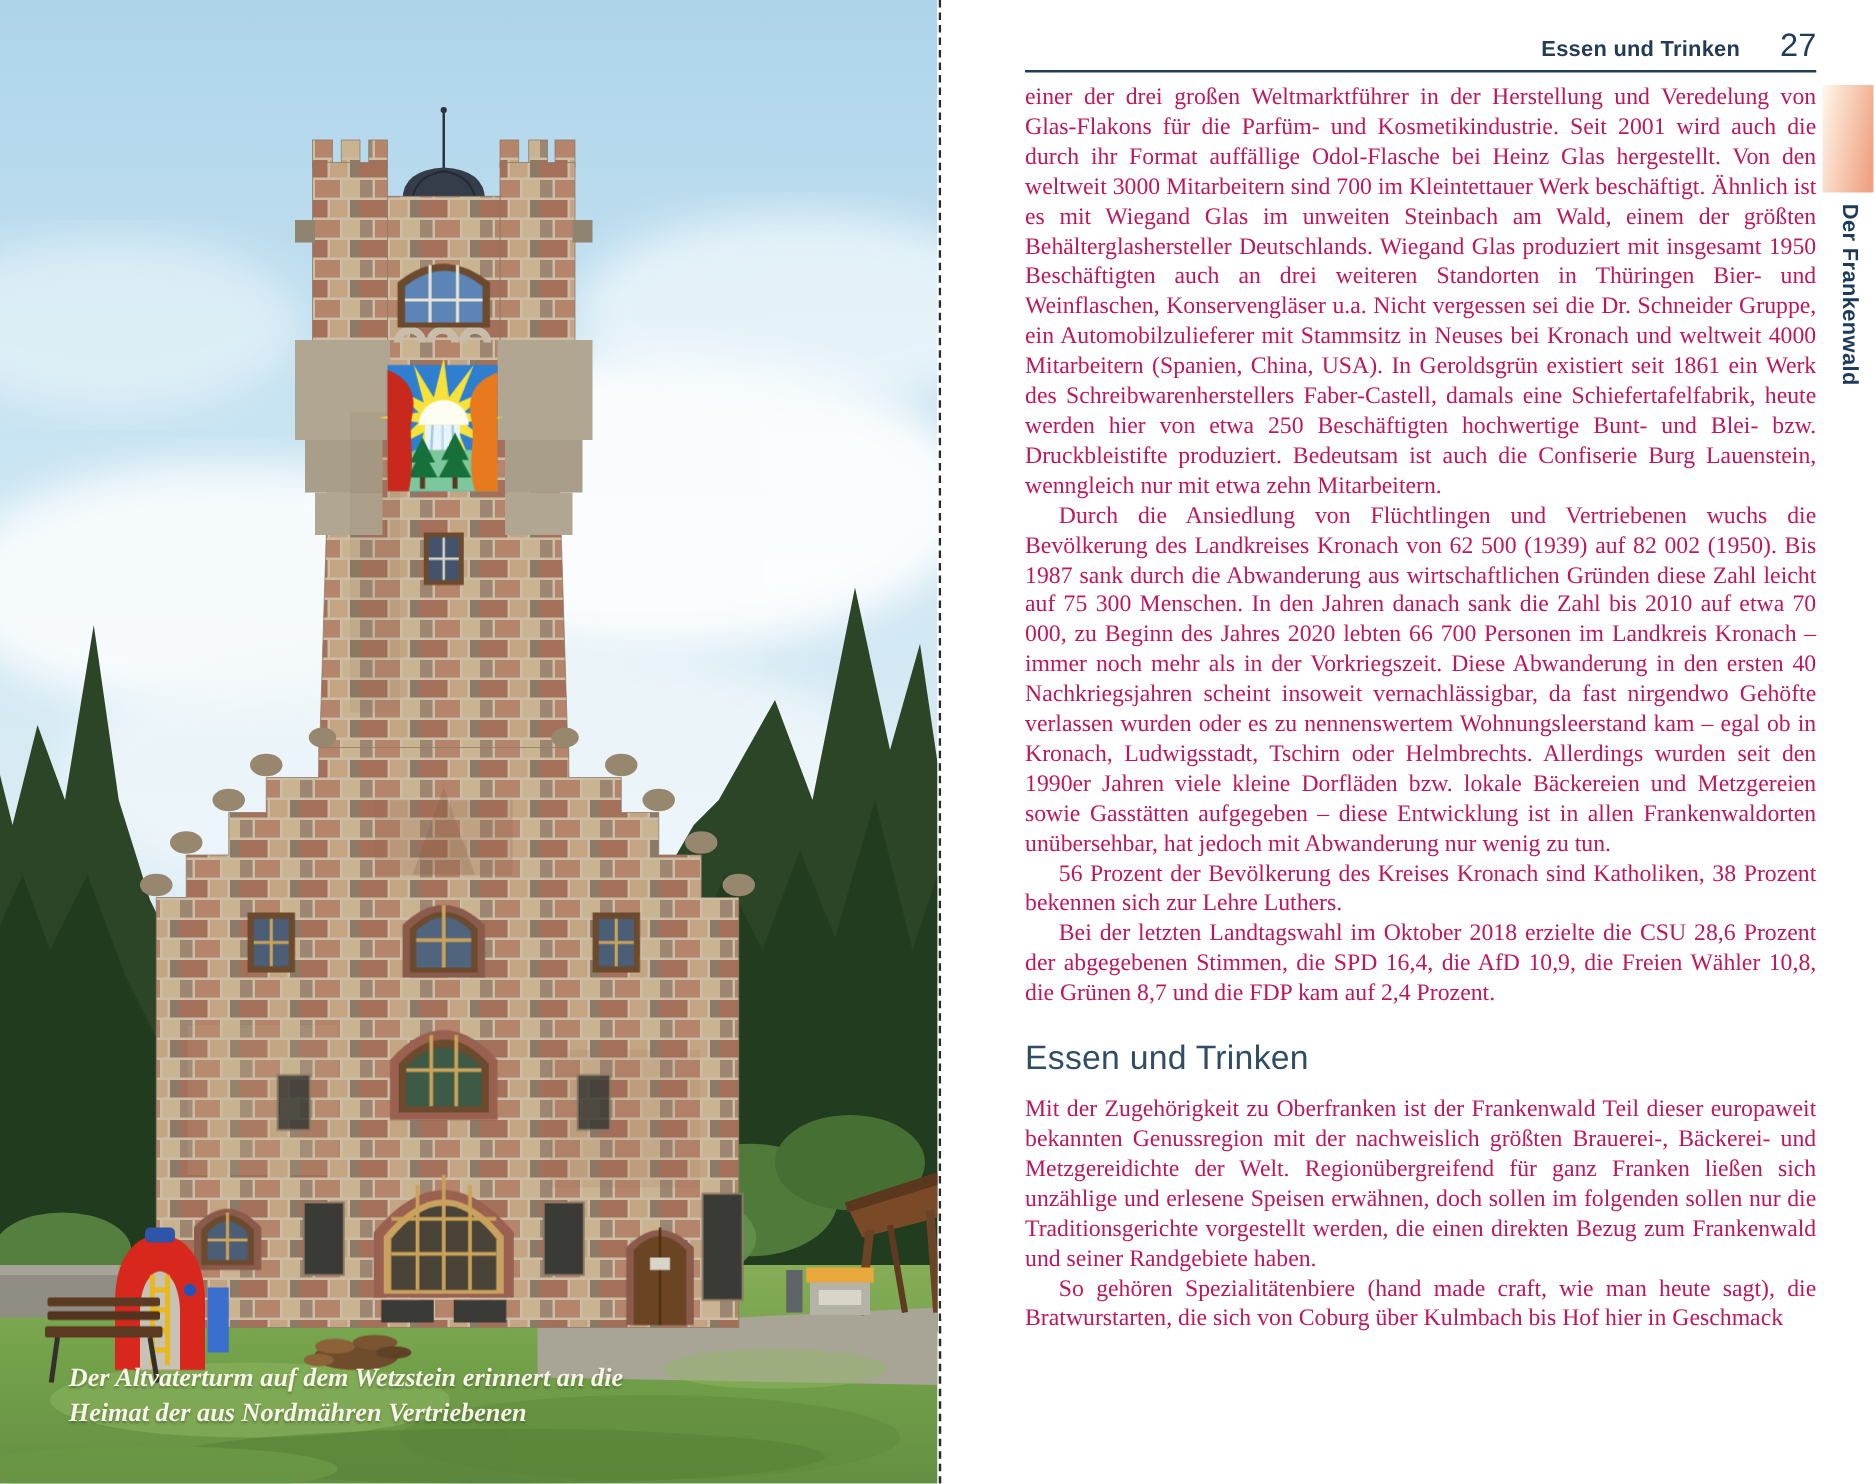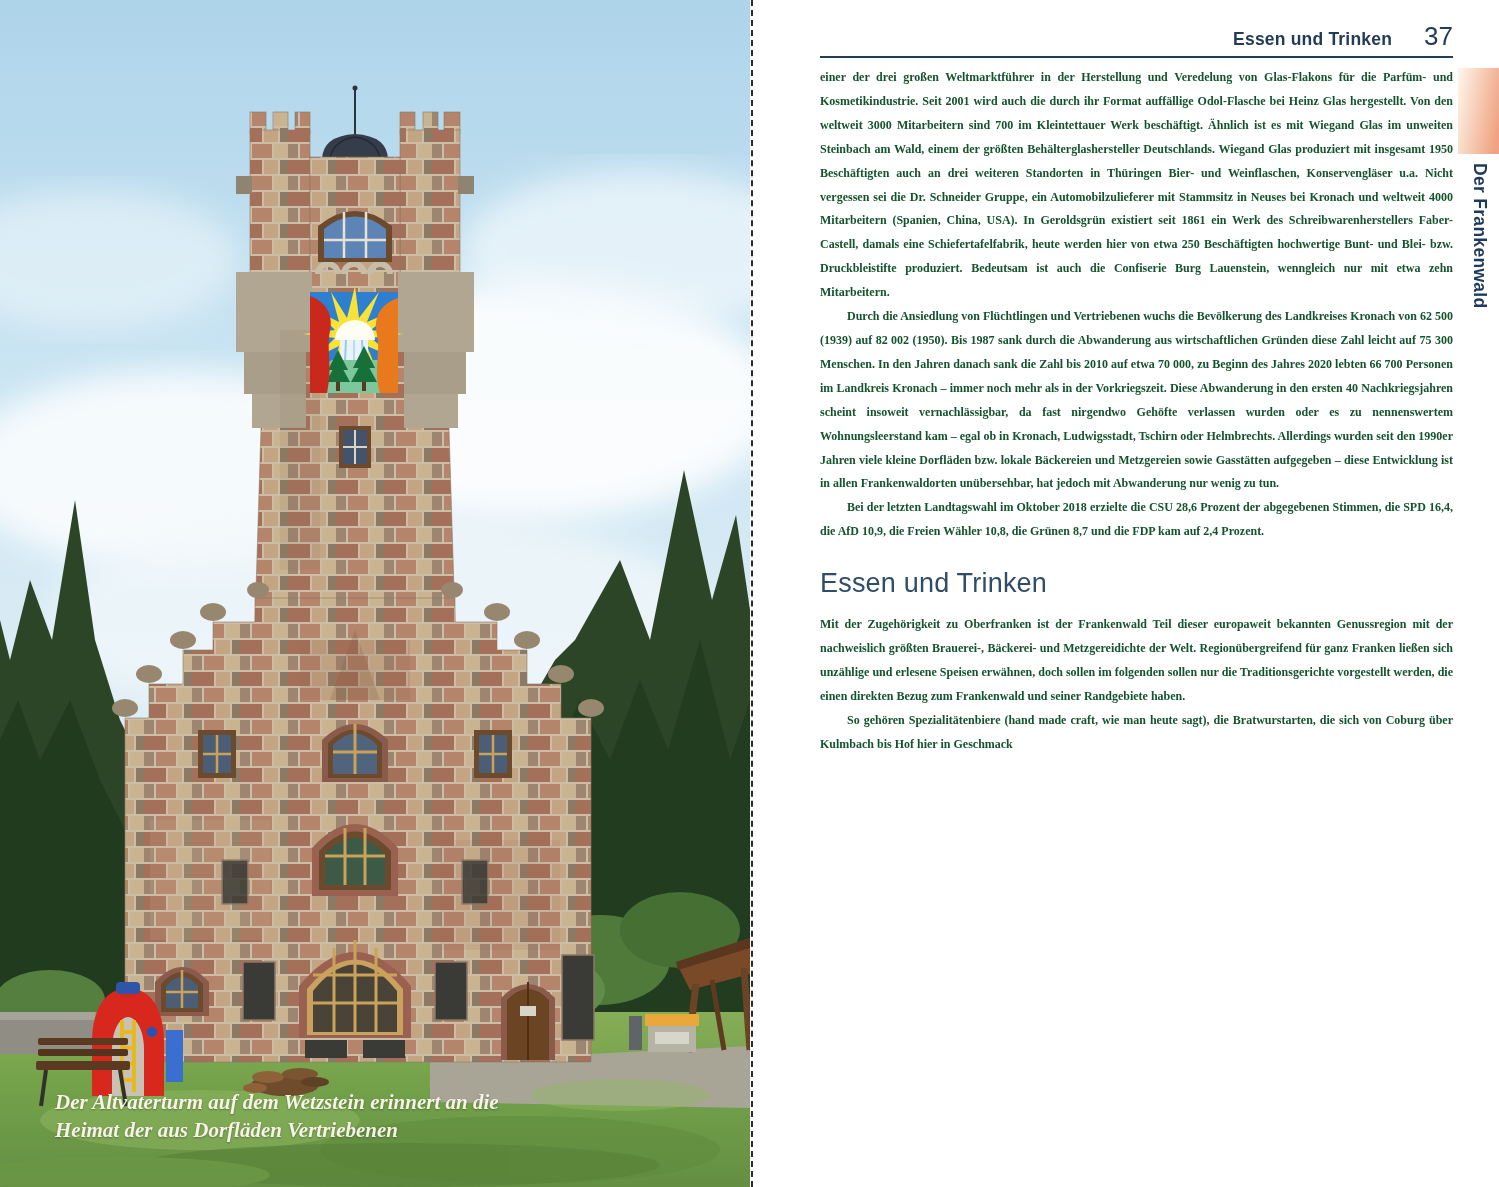--- a/index.html
+++ b/index.html
@@ -21,22 +21,22 @@
   
   .text-page{position:absolute;left:753px;top:0;width:746px;height:1055px;background:#fff;}
   .text-col{position:absolute;left:67px;top:0;width:633px;}
   .runhead{display:flex;justify-content:flex-end;align-items:baseline;gap:32px;
       padding-top:26px;padding-bottom:6px;border-bottom:2px solid #233d57;}
   .rh-title{font-family:"Liberation Sans", sans-serif;font-weight:bold;
       font-size:17.5px;color:#223c58;letter-spacing:.2px;}
   .rh-num{font-family:"Liberation Sans", sans-serif;font-weight:400;
       font-size:26px;color:#223c58;line-height:20px;}
   .bodytext{margin-top:8px;}
-  .bodytext p{margin:0;font-size:12px;line-height:23.9px;text-align:justify;
-      color:#14532d;font-weight:bold;}
+  .bodytext p{margin:0;font-size:19px;line-height:23.9px;text-align:justify;
+      color:#be185d;}
   .bodytext p.ind{text-indent:27px;}
   h2.sect{margin:24px 0 14px 0;font-family:"Liberation Sans", sans-serif;
       font-weight:400;font-size:27px;color:#2f4d66;letter-spacing:.2px;}
 
   
   .tab-block{position:absolute;right:0;top:68px;width:41px;height:86px;
       background:linear-gradient(100deg,#fdf3e6 5%,#efa383 90%);}
   .tab-label{position:absolute;right:9px;top:163px;
       writing-mode:vertical-rl;font-family:"Liberation Sans", sans-serif;
       font-weight:700;font-size:17.5px;color:#1c3a5c;letter-spacing:.3px;}
@@ -320,37 +320,38 @@
       </g>
 
       <g opacity="0.5">
         <ellipse cx="400" cy="1165" rx="260" ry="22" fill="#557f36"></ellipse>
         <ellipse cx="120" cy="1175" rx="150" ry="18" fill="#6d9a45"></ellipse>
       </g>
     </svg>
 
     <div class="photo-caption">
       <div>Der Altvaterturm auf dem Wetzstein erinnert an die</div>
-      <div>Heimat der aus Dorfläden Vertriebenen</div>
+      <div>Heimat der aus Nordmähren Vertriebenen</div>
     </div>
   </div>
 
   <div class="divider"></div>
 
   <div class="text-page">
     <div class="text-col">
 
       <div class="runhead">
         <span class="rh-title">Essen und Trinken</span>
-        <span class="rh-num">37</span>
+        <span class="rh-num">27</span>
       </div>
 
       <div class="bodytext">
         <p>einer der drei großen Weltmarktführer in der Herstellung und Veredelung von Glas-Flakons für die Parfüm- und Kosmetikindustrie. Seit 2001 wird auch die durch ihr Format auffällige Odol-Flasche bei Heinz Glas hergestellt. Von den weltweit 3000 Mitarbeitern sind 700 im Kleintettauer Werk beschäftigt. Ähnlich ist es mit Wiegand Glas im unweiten Steinbach am Wald, einem der größten Behälterglashersteller Deutschlands. Wiegand Glas produziert mit insgesamt 1950 Beschäftigten auch an drei weiteren Standorten in Thüringen Bier- und Weinflaschen, Konservengläser u.a. Nicht vergessen sei die Dr. Schneider Gruppe, ein Automobilzulieferer mit Stammsitz in Neuses bei Kronach und weltweit 4000 Mitarbeitern (Spanien, China, USA). In Geroldsgrün existiert seit 1861 ein Werk des Schreibwarenherstellers Faber-Castell, damals eine Schiefertafelfabrik, heute werden hier von etwa 250 Beschäftigten hochwertige Bunt- und Blei- bzw. Druckbleistifte produziert. Bedeutsam ist auch die Confiserie Burg Lauenstein, wenngleich nur mit etwa zehn Mitarbeitern.</p>
         <p class="ind">Durch die Ansiedlung von Flüchtlingen und Vertriebenen wuchs die Bevölkerung des Landkreises Kronach von 62 500 (1939) auf 82 002 (1950). Bis 1987 sank durch die Abwanderung aus wirtschaftlichen Gründen diese Zahl leicht auf 75 300 Menschen. In den Jahren danach sank die Zahl bis 2010 auf etwa 70 000, zu Beginn des Jahres 2020 lebten 66 700 Personen im Landkreis Kronach – immer noch mehr als in der Vorkriegszeit. Diese Abwanderung in den ersten 40 Nachkriegsjahren scheint insoweit vernachlässigbar, da fast nirgendwo Gehöfte verlassen wurden oder es zu nennenswertem Wohnungsleerstand kam – egal ob in Kronach, Ludwigsstadt, Tschirn oder Helmbrechts. Allerdings wurden seit den 1990er Jahren viele kleine Dorfläden bzw. lokale Bäckereien und Metzgereien sowie Gasstätten aufgegeben – diese Entwicklung ist in allen Frankenwaldorten unübersehbar, hat jedoch mit Abwanderung nur wenig zu tun.</p>
+        <p class="ind">56 Prozent der Bevölkerung des Kreises Kronach sind Katholiken, 38 Prozent bekennen sich zur Lehre Luthers.</p>
         <p class="ind">Bei der letzten Landtagswahl im Oktober 2018 erzielte die CSU 28,6 Prozent der abgegebenen Stimmen, die SPD 16,4, die AfD 10,9, die Freien Wähler 10,8, die Grünen 8,7 und die FDP kam auf 2,4 Prozent.</p>
 
         <h2 class="sect">Essen und Trinken</h2>
 
         <p>Mit der Zugehörigkeit zu Oberfranken ist der Frankenwald Teil dieser europaweit bekannten Genussregion mit der nachweislich größten Brauerei-, Bäckerei- und Metzgereidichte der Welt. Regionübergreifend für ganz Franken ließen sich unzählige und erlesene Speisen erwähnen, doch sollen im folgenden sollen nur die Traditionsgerichte vorgestellt werden, die einen direkten Bezug zum Frankenwald und seiner Randgebiete haben.</p>
         <p class="ind">So gehören Spezialitätenbiere (hand made craft, wie man heute sagt), die Bratwurstarten, die sich von Coburg über Kulmbach bis Hof hier in Geschmack</p>
       </div>
     </div>
   </div>
 

